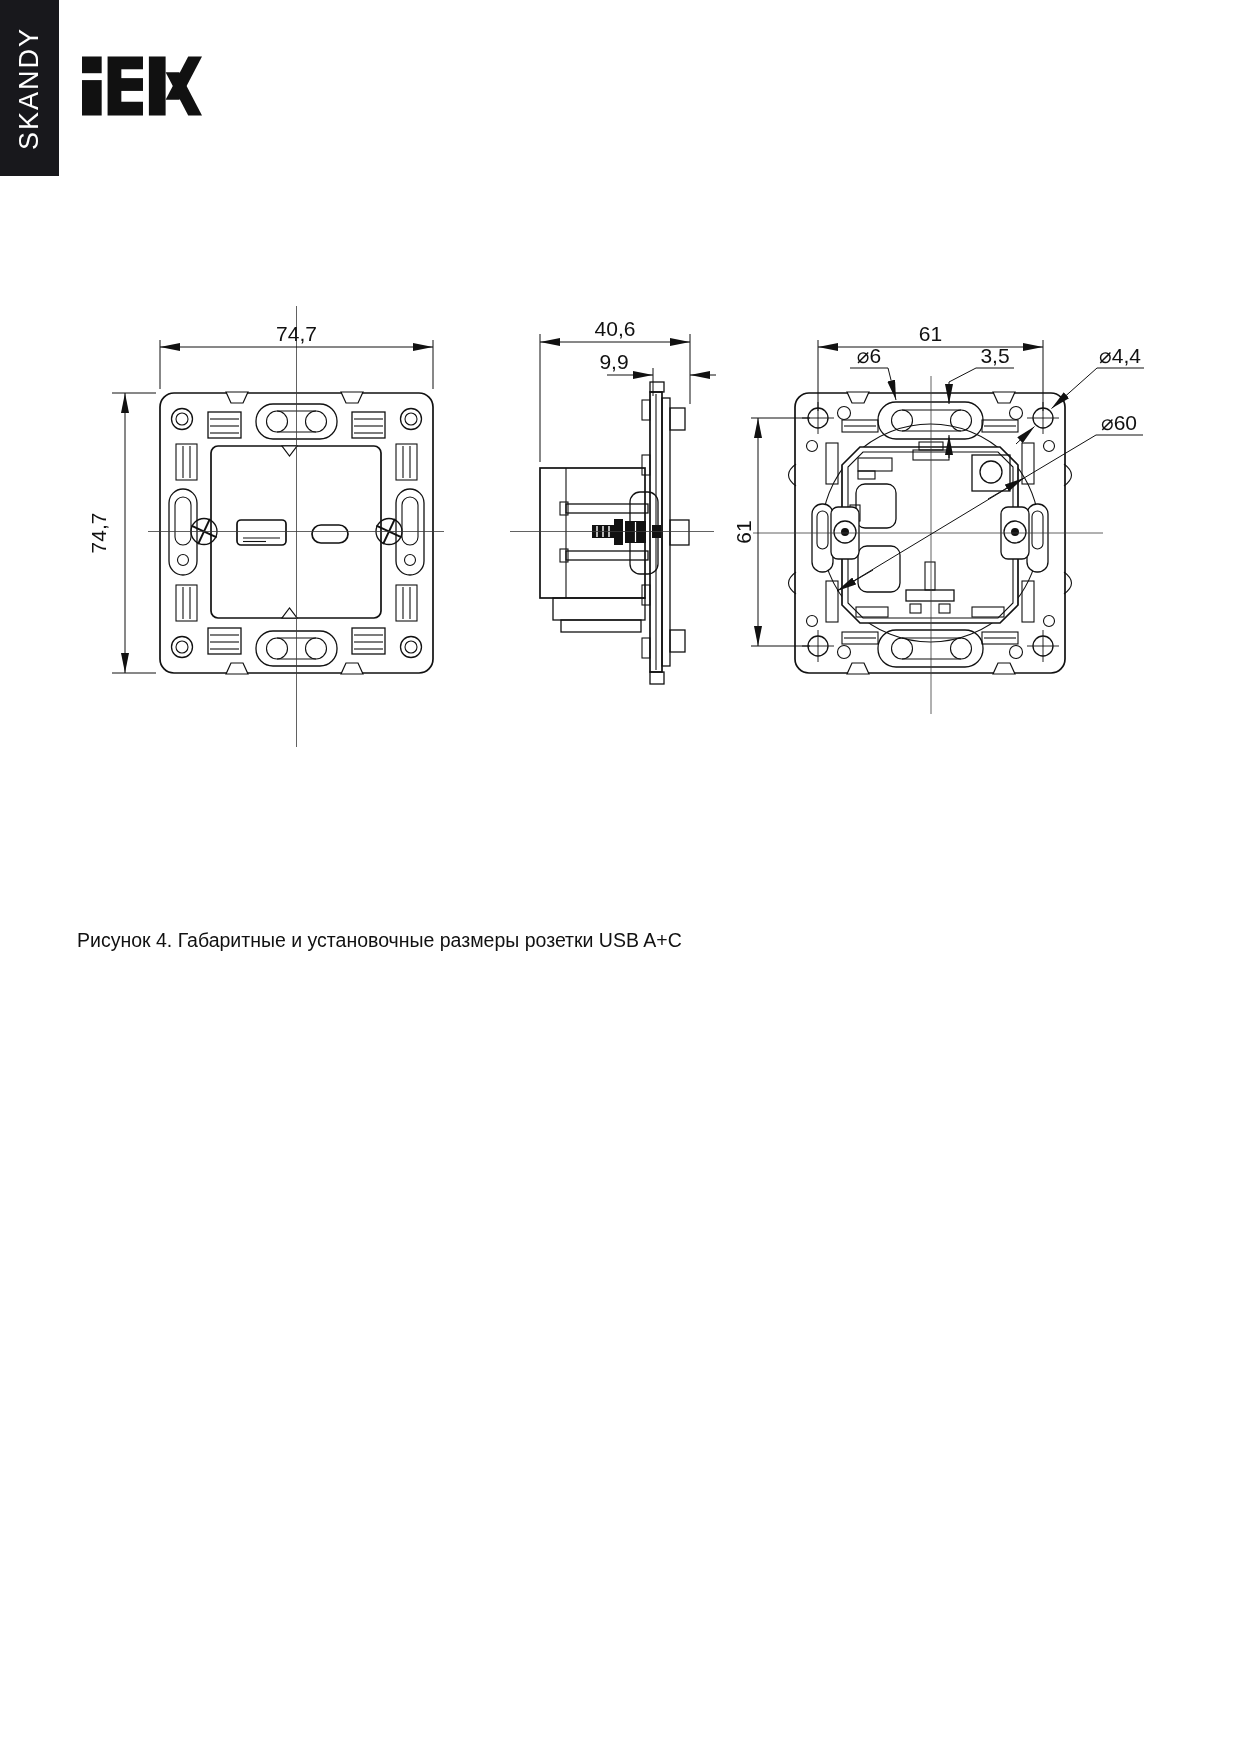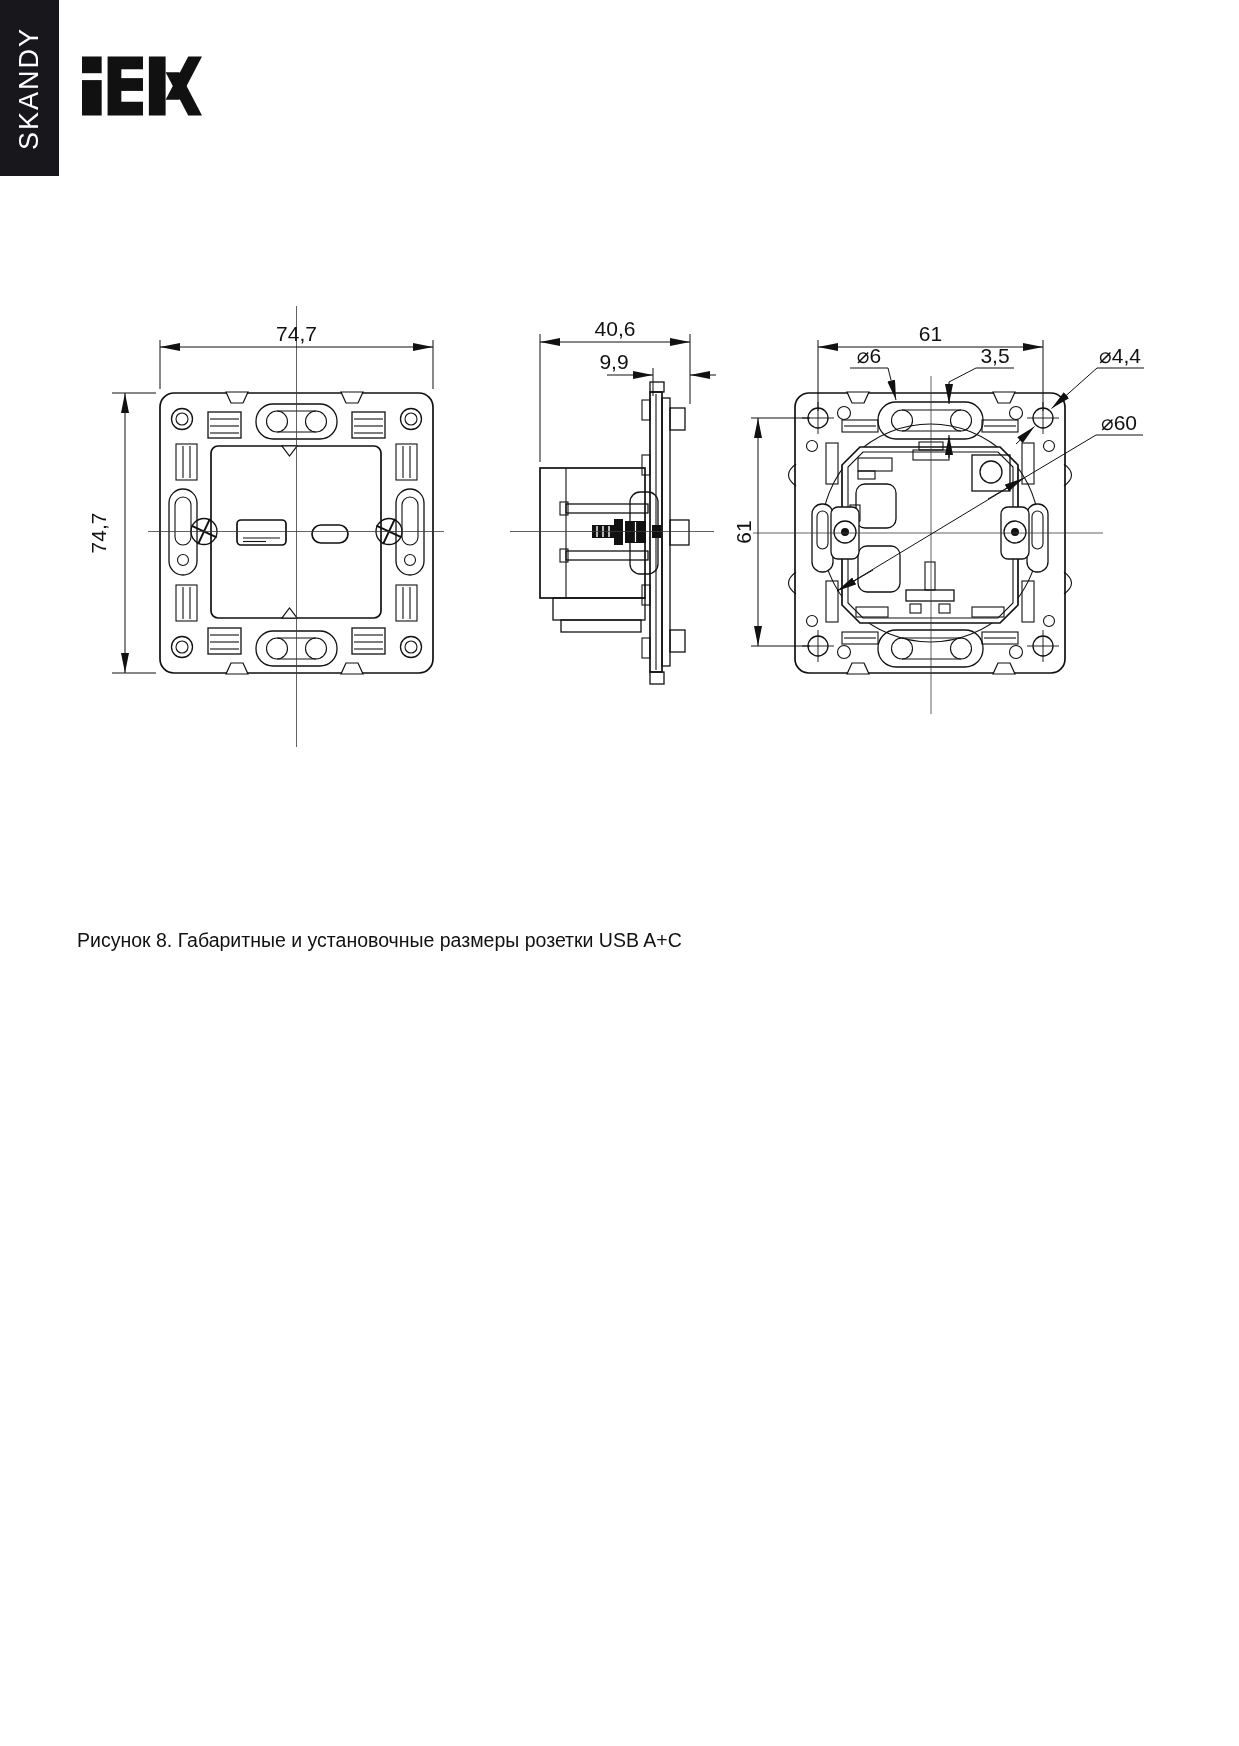--- a/index.html
+++ b/index.html
@@ -345,14 +345,14 @@
         <line x1="1096" y1="435" x2="1143" y2="435" class="dl"></line>
         <line x1="1096" y1="435" x2="1024" y2="478" class="dl"></line>
         <line x1="1024" y1="478" x2="837" y2="591" class="dl"></line>
         <line x1="988" y1="499" x2="1024" y2="478" class="dl" marker-end="url(#arw)"></line>
         <line x1="873" y1="570" x2="837" y2="591" class="dl" marker-end="url(#arw)"></line>
         <text x="1119" y="430" text-anchor="middle" class="dt">⌀60</text>
       </g>
     </g>
   </svg>
 
-  <div class="caption">Рисунок 8. Габаритные и установочные размеры розетки USB A+C</div>
+  <div class="caption">Рисунок 4. Габаритные и установочные размеры розетки USB A+C</div>
 </div>
 
 </body></html>

